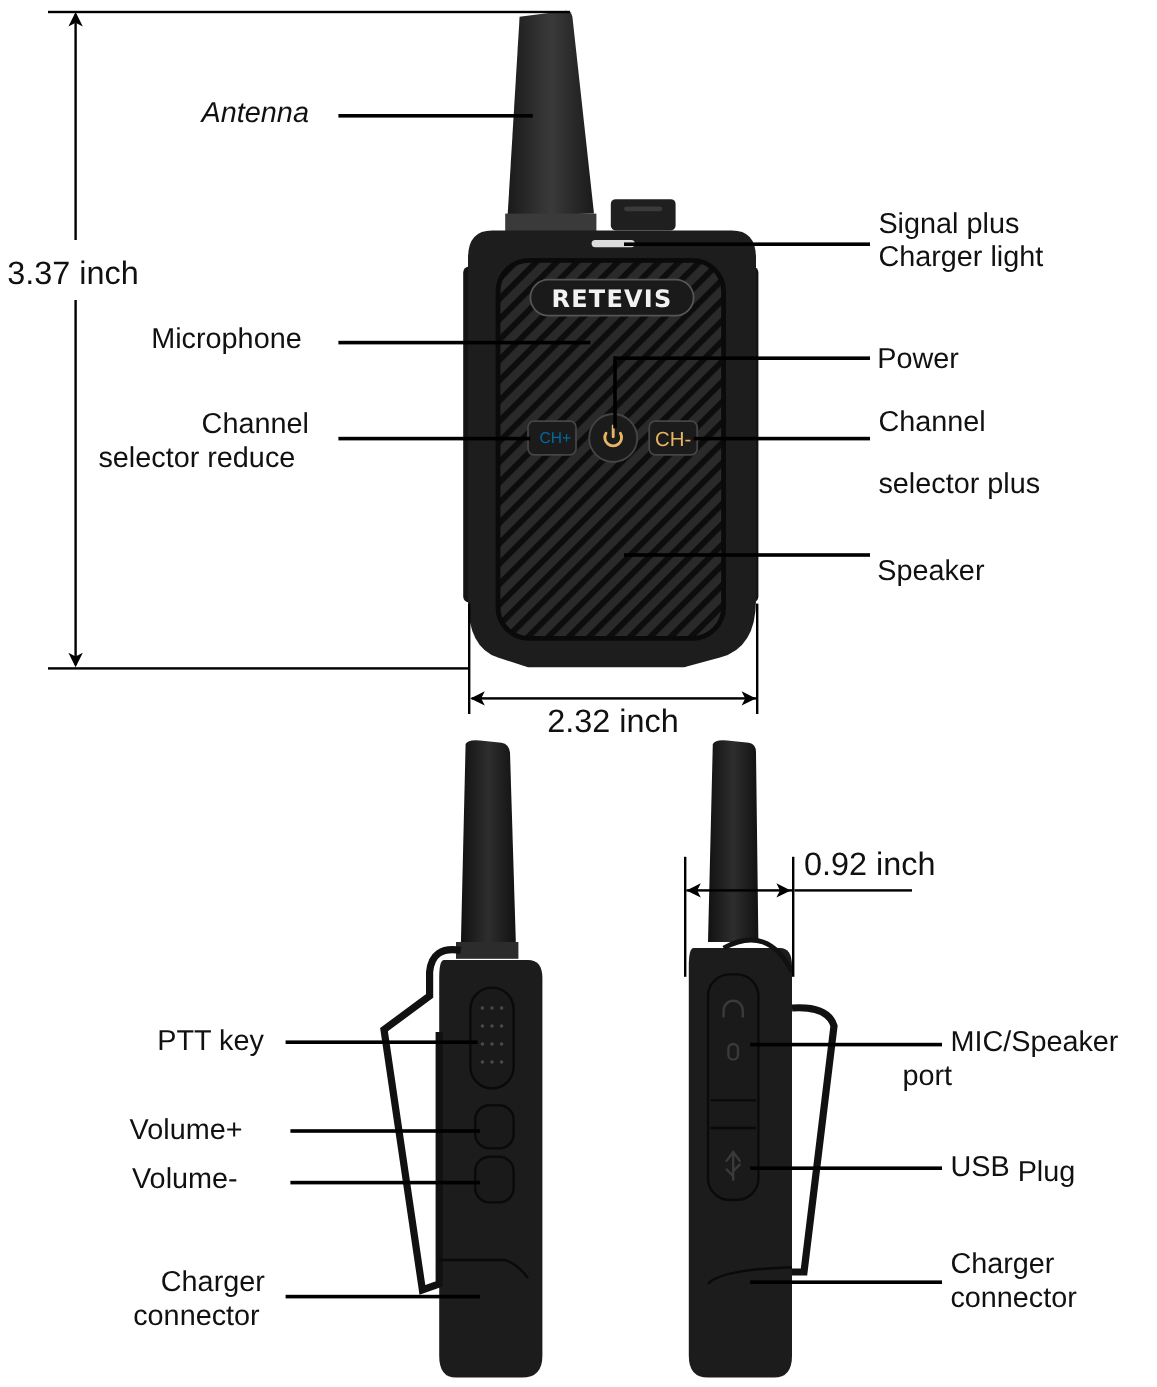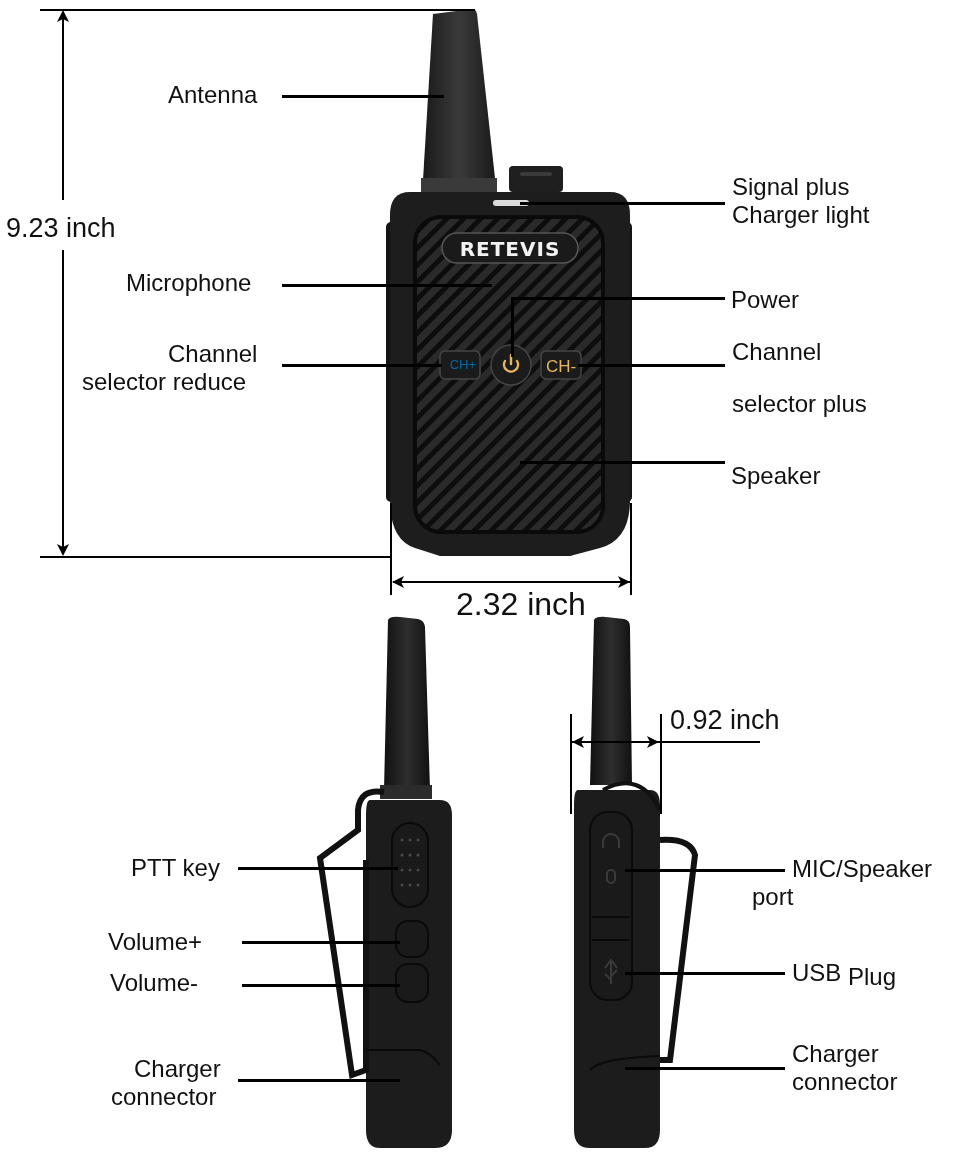--- a/index.html
+++ b/index.html
@@ -1,23 +1,23 @@
 <!DOCTYPE html>
 <html><head>
 <meta charset="utf-8">
 <style>
   html, body { margin: 0; padding: 0; background: #ffffff; }
   body { width: 964px; height: 1156px; position: relative; overflow: hidden;
          font-family: "Liberation Sans", "DejaVu Sans", sans-serif; color: #111; }
   .lbl { position: absolute; font-size: 24px; line-height: 28px; color: #111; white-space: nowrap; }
-  .lbl.r { text-align: right; }
+  .lbl.r { text-align: right; font-style: italic; }
   .line { position: absolute; background: #000; height: 3px; }
   .vline { position: absolute; background: #000; width: 2px; }
   .thin { position: absolute; background: #000; }
-  .dim { position: absolute; font-size: 32px; color: #111; background: #fff; padding: 0 4px; white-space: nowrap; }
+  .dim { position: absolute; font-size: 27px; color: #111; background: #fff; padding: 0 4px; white-space: nowrap; }
   svg { position: absolute; overflow: visible; }
 </style>
 </head>
 <body>
 
 <div>
 <svg width="964" height="1156" style="left:0;top:0">
   <defs>
     <pattern id="grille" patternUnits="userSpaceOnUse" width="12" height="12" patternTransform="rotate(-45)">
       <rect width="12" height="12" fill="#2a2a2a"></rect>
@@ -116,21 +116,21 @@
   <div class="thin" style="left:40px;top:9px;width:435px;height:2px;"></div>
   <div class="thin" style="left:40px;top:556px;width:350px;height:2px;"></div>
   <div class="vline" style="left:62px;top:12px;height:188px;"></div>
   <div class="vline" style="left:62px;top:250px;height:304px;"></div>
   <svg width="20" height="20" style="left:53px;top:10px">
       <path d="M10,0 L4,12 L10,9 L16,12 Z" fill="#000"></path>
     </svg>
   <svg width="20" height="20" style="left:53px;top:540px">
       <path d="M10,16 L4,4 L10,7 L16,4 Z" fill="#000"></path>
     </svg>
-  <span class="lbl" style="left:6px;top:214px;font-size:27px;">9.23 inch</span>
+  <span class="lbl" style="left:6px;top:214px;font-size:27px;">3.37 inch</span>
 </div>
 
 <div>
   <div class="thin" style="left:390px;top:503px;width:2px;height:92px;"></div>
   <div class="thin" style="left:630px;top:503px;width:2px;height:92px;"></div>
   <div class="thin" style="left:393px;top:581px;width:237px;height:2px;"></div>
   <svg width="20" height="20" style="left:392px;top:572px">
       <path d="M0,10 L12,4 L9,10 L12,16 Z" fill="#000"></path>
     </svg>
   <svg width="20" height="20" style="left:612px;top:572px">

